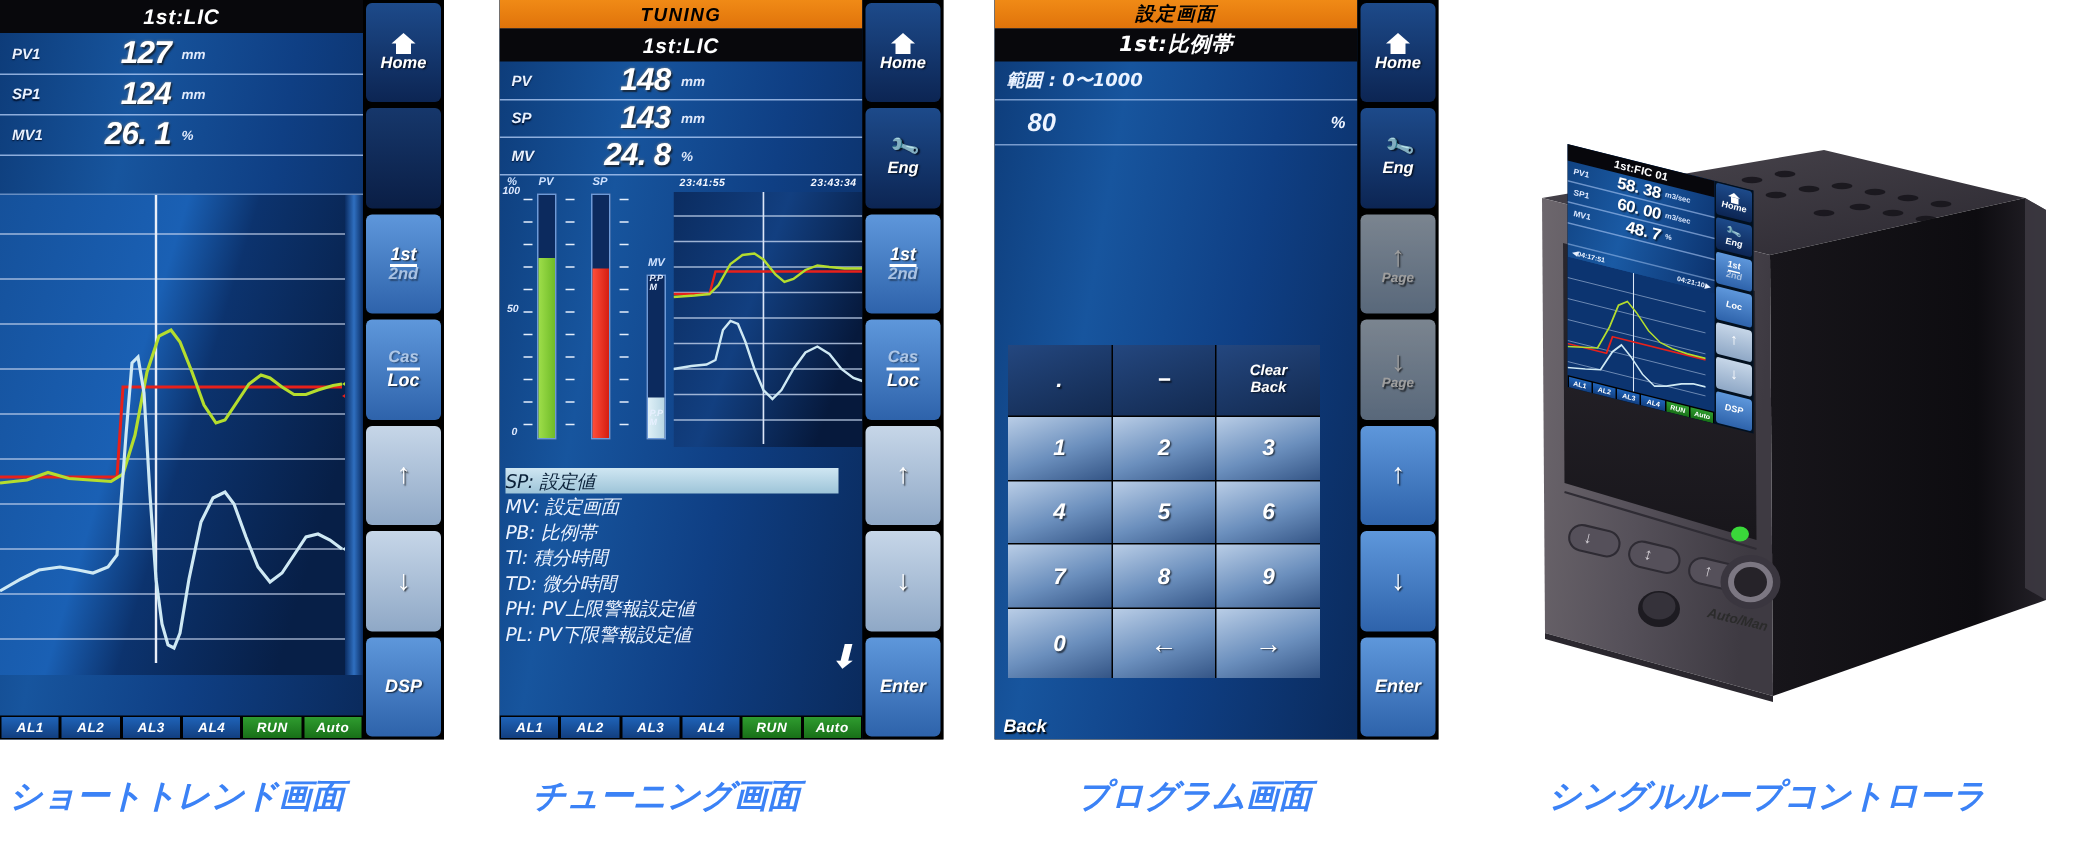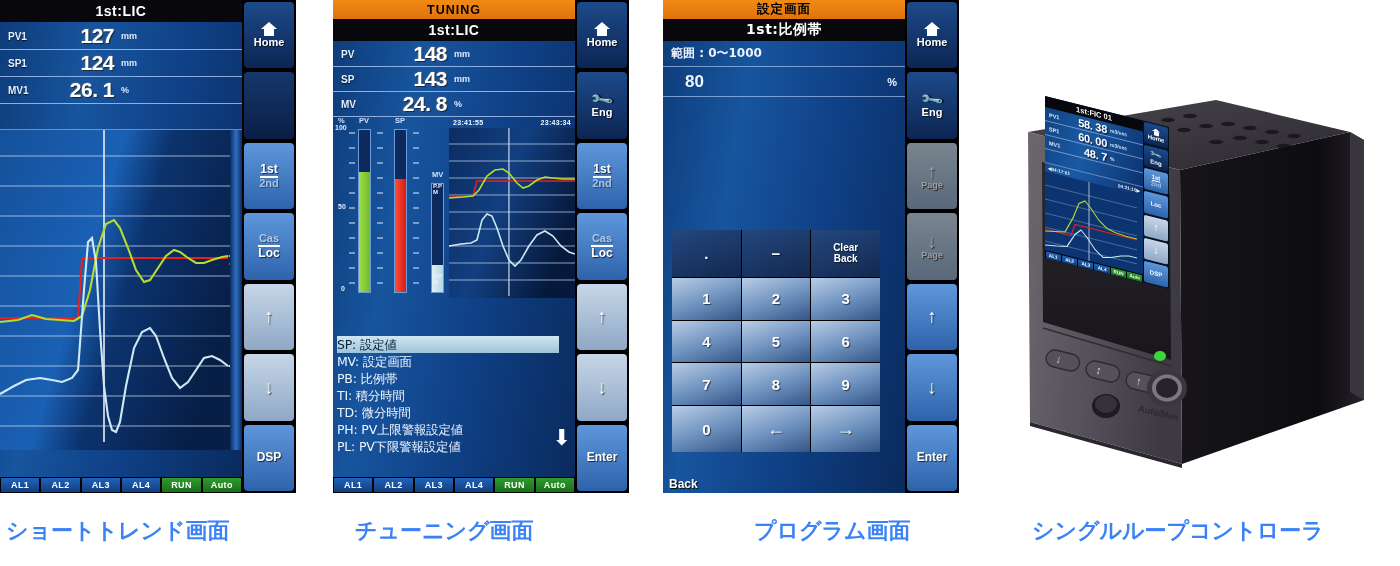--- a/index.html
+++ b/index.html
@@ -2,21 +2,21 @@
 <html><head>
 <meta charset="utf-8">
 <style>
   * { box-sizing: border-box; margin: 0; padding: 0; }
   body {
     width: 1400px; height: 566px;
     background: #ffffff;
     font-family: "Liberation Sans", sans-serif;
     overflow: hidden;
   }
-  .stage { position: relative; width: 1400px; height: 566px; }
+  .stage { position: relative; width: 1400px; height: 566px; font-style: italic; }
 
   
   .screen {
     position: absolute;
     background: #000;
     overflow: hidden;
   }
   .screen-inner { position: absolute; inset: 0; display: flex; }
   .scr-body { position: relative; flex: 1 1 auto; overflow: hidden;
      background: linear-gradient(100deg,#0d3b78 0%, #17559e 30%, #0f3f84 62%, #0a2a5c 100%); }
@@ -414,21 +414,21 @@
               <line x1="60" y1="0" x2="60" y2="168" stroke="#dbe6f8" stroke-width="1.1"></line>
               <polyline fill="none" stroke="#e8201a" stroke-width="1.6" points="0,68 24,68 28,53 126,53"></polyline>
               <polyline fill="none" stroke="#b4dd2e" stroke-width="1.6" points="0,70 14,69 24,68 30,62 38,48 46,42 54,41 60,45 68,55 74,60 80,58 88,52 96,49 104,50 114,51 126,51"></polyline>
               <polyline fill="none" stroke="#cfe9f4" stroke-width="1.6" points="0,118 12,116 22,115 28,112 33,92 38,86 43,88 48,100 54,118 60,132 66,138 72,132 80,118 88,107 96,103 104,108 112,118 120,124 126,126"></polyline>
             </svg>
             <div style="position:absolute;left:-16px;top:66px;color:#e7f0ff;font-size:6px;font-weight:bold;line-height:1;">P.P<br>M</div>
             <div style="position:absolute;left:-16px;top:156px;color:#e7f0ff;font-size:6px;font-weight:bold;line-height:1;">P.P<br>M</div>
           </div>
         </div>
 
-        <div class="param-list" style="top:312px;margin-top:24px;">
+        <div class="param-list" style="top:312px;">
           <div class="param-row sel">
             <span>SP:</span>
             <span>設定値</span>
           </div>
           <div class="param-row">
             <span>MV:</span>
             <span>設定画面</span>
           </div>
           <div class="param-row">
             <span>PB:</span>
@@ -551,21 +551,21 @@
         </div>
         <div class="sbtn mid">
           <span class="arrow">↓</span>
         </div>
         <div class="sbtn mid">
           <span>Enter</span>
         </div>
       </div>
     </div>
   </div>
-  <div class="caption" style="left:718px; top:516px;margin-left:36px;">プログラム画面</div>
+  <div class="caption" style="left:718px; top:516px;">プログラム画面</div>
 
   <div class="device" style="left:1020px; top:70px; width:380px; height:420px;">
     <svg class="dev-svg" width="380" height="420" viewBox="0 0 380 420">
       <defs>
         <linearGradient id="face" x1="0" y1="0" x2="1" y2="0.2">
           <stop offset="0" stop-color="#6d676d"></stop>
             <stop offset="0.5" stop-color="#56515a"></stop>
           <stop offset="1" stop-color="#3e3a42"></stop>
         </linearGradient>
         <linearGradient id="topg" x1="0" y1="0" x2="1" y2="1">

